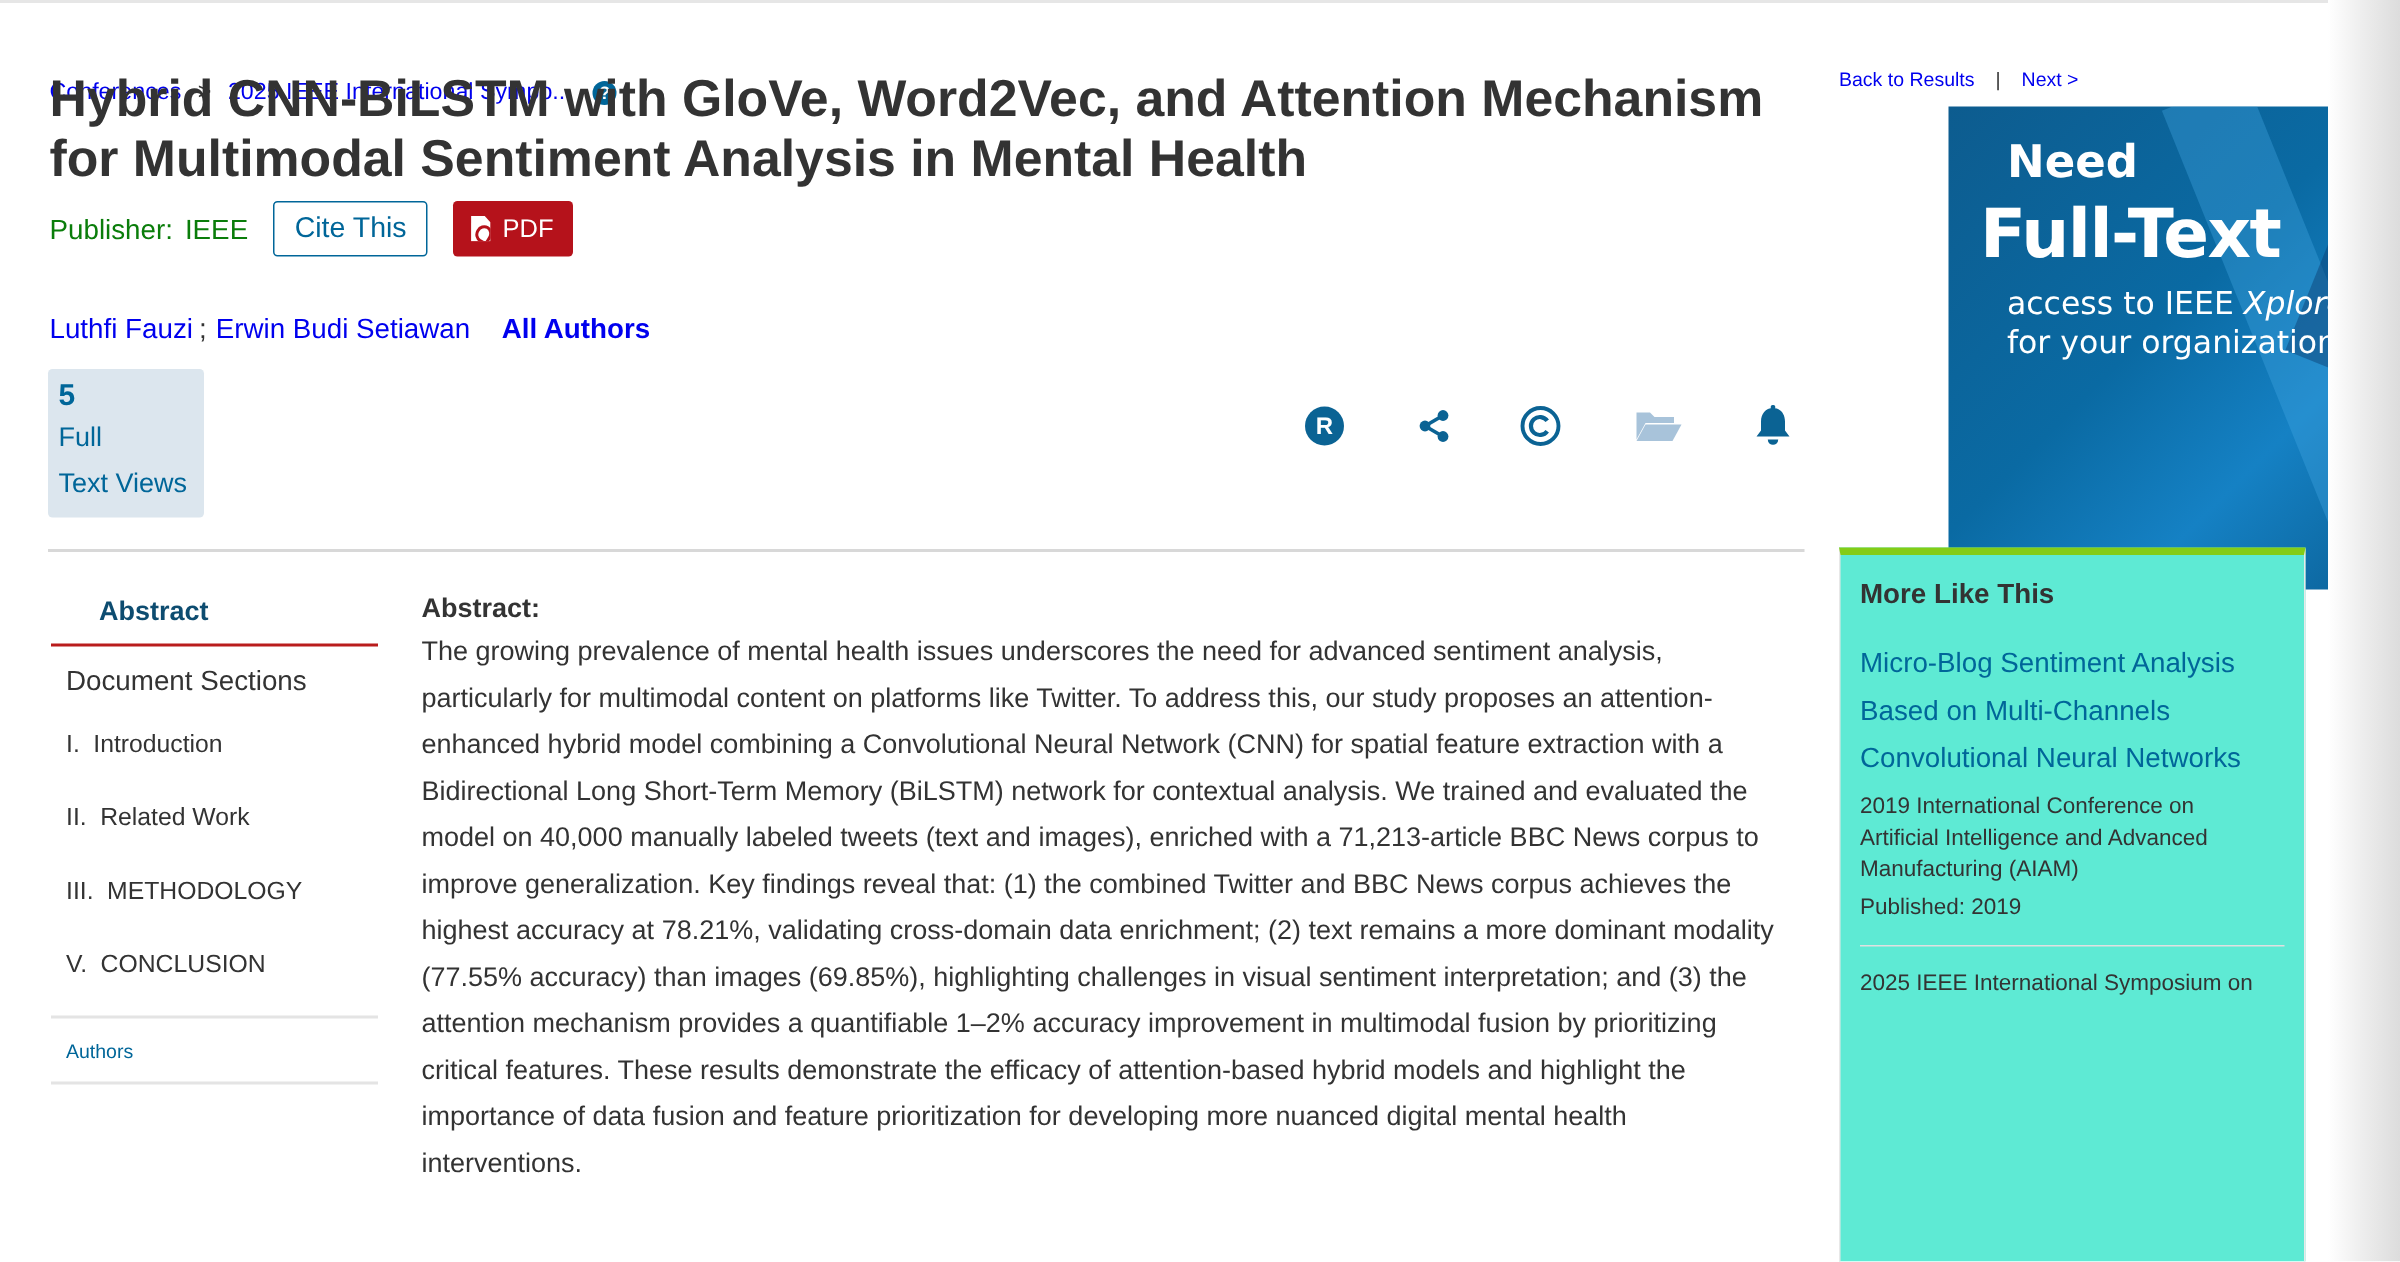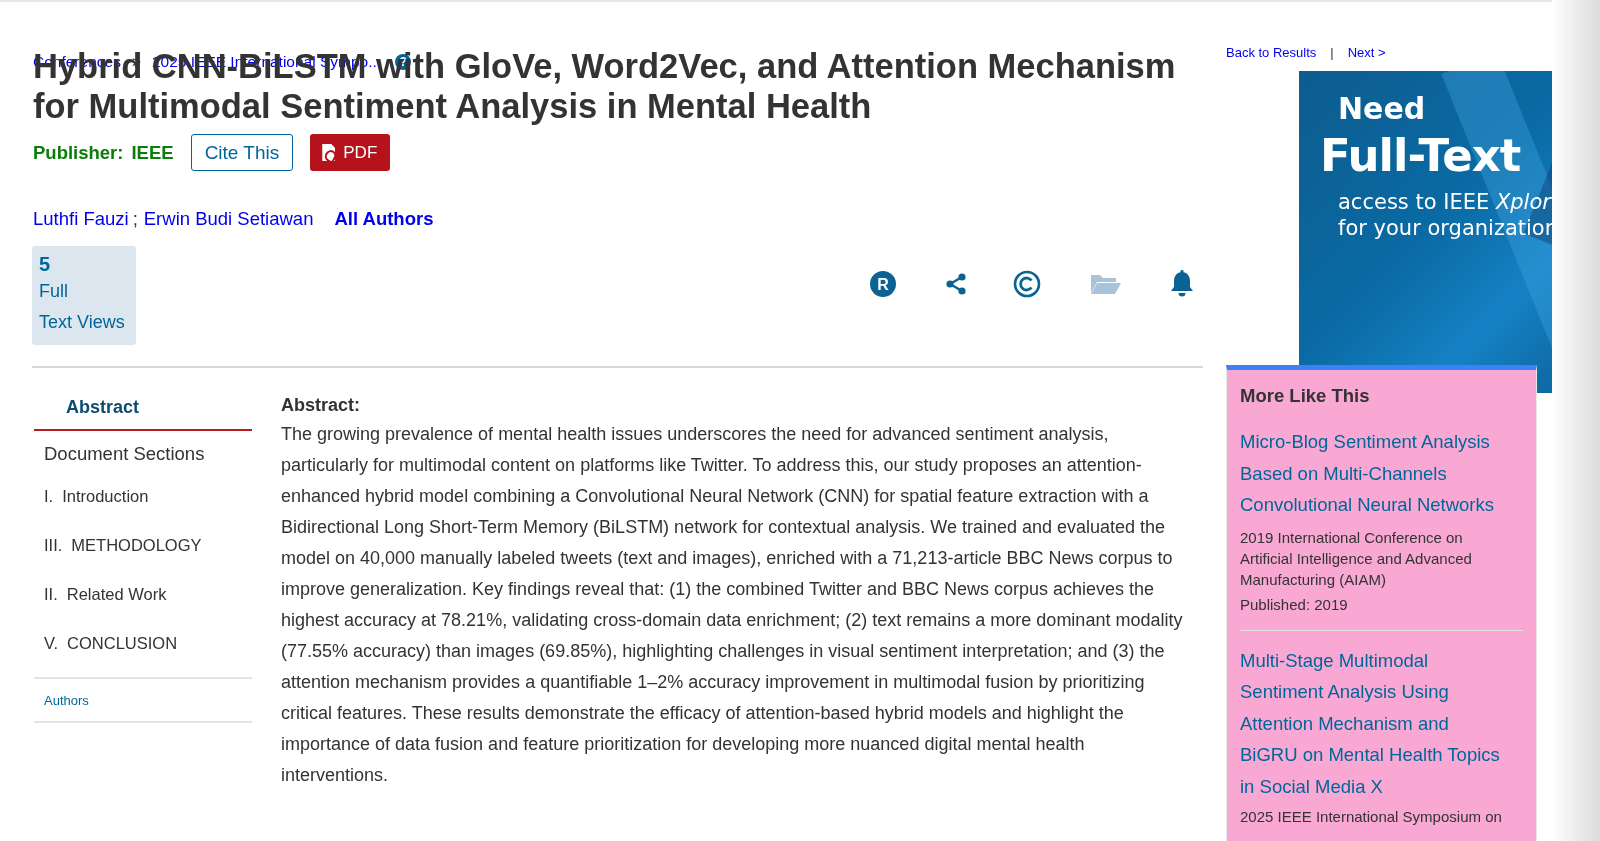--- a/index.html
+++ b/index.html
@@ -11,21 +11,21 @@
     
     .breadcrumb { position: absolute; left: 33px; top: 8px; display: flex; align-items: center; font-size: 15.5px; color: #006699; margin-top: 45px; }
     .breadcrumb .sep { color: #333; margin: 0 11px; }
     .help-icon { margin-left: 14px; width: 16px; height: 16px; border-radius: 50%; background: #006699; color: #fff; font-size: 12px; font-weight: bold; display: flex; align-items: center; justify-content: center; }
 
     
     .title { position: absolute; left: 33px; top: 46px; width: 1170px; font-size: 34.5px; font-weight: bold; line-height: 40px; color: #333333; }
 
     
     .pub-row { position: absolute; left: 33px; top: 134px; display: flex; align-items: center; }
-    .publisher { color: #0a7d0a; font-weight: bold; font-size: 18.5px; }
+    .publisher { color: #0a7d0a; font-weight: normal; font-size: 18.5px; }
     .publisher .pub-val { margin-left: 8px; }
     .cite-btn { margin-left: 17px; height: 37px; padding: 0 13px; border: 1px solid #006699; border-radius: 3px; color: #006699; background: #fff; font-size: 19px; display: flex; align-items: center; font-family: "Liberation Sans", sans-serif; }
     .pdf-btn { margin-left: 17px; height: 37px; padding: 0 13px 0 12px; border-radius: 3px; background: #b5121b; color: #fff; font-size: 17px; display: flex; align-items: center; border: none; font-family: "Liberation Sans", sans-serif; }
     .pdf-icon { width: 13px; height: 17px; background: #fff; margin-right: 8px; position: relative; clip-path: polygon(0 0, 70% 0, 100% 25%, 100% 100%, 0 100%); }
     .pdf-icon::after { content: ""; position: absolute; left: 3px; top: 6px; width: 7px; height: 8px; border: 2px solid #b5121b; border-radius: 50% 50% 0 50%; transform: rotate(30deg); }
 
     
     .authors { position: absolute; left: 33px; top: 208px; font-size: 18.5px; color: #006699; display: flex; align-items: center; }
     .authors .semi { color: #333; margin: 0 6px 0 4px; }
     .all-authors { font-weight: bold; margin-left: 21px; }
@@ -62,21 +62,21 @@
 
     .ad { position: absolute; left: 1299px; top: 71px; width: 311px; height: 322px; background: linear-gradient(135deg, #0d5c8f 0%, #0a6aa3 45%, #1581c4 70%, #0a5e93 100%); overflow: hidden; }
     .ad .stripe1 { position: absolute; left: 200px; top: -20px; width: 60px; height: 320px; background: rgba(70,170,230,0.35); transform: rotate(-22deg); }
     .ad .stripe2 { position: absolute; left: 260px; top: -20px; width: 55px; height: 200px; background: rgba(10,60,110,0.45); transform: rotate(22deg); }
     .ad .need { position: absolute; left: 39px; top: 20px; font-size: 30px; font-weight: bold; color: #fff; font-family: "DejaVu Sans", sans-serif; }
     .ad .full { position: absolute; left: 21px; top: 58px; font-size: 45px; font-weight: bold; color: #fff; font-family: "DejaVu Sans", sans-serif; letter-spacing: -1px; }
     .ad .access { position: absolute; left: 39px; top: 118px; font-size: 21px; color: #fff; line-height: 26px; font-family: "DejaVu Sans", sans-serif; }
     .ad .access i { font-style: italic; }
     .ad .cta { position: absolute; left: 7px; top: 183px; width: 304px; height: 47px; background: #e87722; color: #fff; font-weight: bold; font-size: 19px; display: flex; align-items: center; padding-left: 8px; font-family: "DejaVu Sans", sans-serif; letter-spacing: -0.3px; }
 
-    .mlt { position: absolute; left: 1226px; top: 365px; width: 311px; height: 476px; background: #f9a8d4; border-top: 5px solid #3b82f6; border-left: 1px solid #e8e8e8; border-right: 1px solid #e8e8e8; padding: 13px 26px 0 13px; }
+    .mlt { position: absolute; left: 1226px; top: 365px; width: 311px; height: 476px; background: #5eead4; border-top: 5px solid #84cc16; border-left: 1px solid #e8e8e8; border-right: 1px solid #e8e8e8; padding: 13px 26px 0 13px; }
     .mlt-title { font-weight: bold; font-size: 18.5px; color: #333; line-height: 26px; }
     .mlt-item { margin-top: 17px; }
     .mlt-link { display: block; font-size: 18.5px; line-height: 31.5px; color: #006699; }
     .mlt-venue { font-size: 15px; line-height: 21px; color: #333; margin-top: 6px; }
     .mlt-pub { font-size: 15px; line-height: 21px; color: #333; margin-top: 4px; }
     .mlt-sep { height: 1px; background: #e0e0e0; margin: 15px 0 0 0; width: 283px; }
     .mlt-item2 { margin-top: 14px; }
 
     .edge-shadow { position: absolute; left: 1552px; top: 0; width: 48px; height: 841px; background: linear-gradient(90deg, #ffffff 0%, #f0f0f0 40%, #dcdcdc 100%); }
   </style>
@@ -155,24 +155,24 @@
 
 <div class="main-divider"></div>
 
 <aside class="leftnav">
   <a href="#" class="nav-abstract">Abstract</a>
   <div class="nav-heading">Document Sections</div>
   <a href="#" class="nav-item" style="margin-top:8px;">
     <span class="roman">I.</span><span>Introduction</span>
   </a>
   <a href="#" class="nav-item">
+    <span class="roman">II.</span><span>Related Work</span>
+  </a>
+  <a href="#" class="nav-item">
     <span class="roman">III.</span><span>METHODOLOGY</span>
-  </a>
-  <a href="#" class="nav-item">
-    <span class="roman">II.</span><span>Related Work</span>
   </a>
   <a href="#" class="nav-item">
     <span class="roman">V.</span><span>CONCLUSION</span>
   </a>
   <div class="nav-sep"></div>
   <a href="#" class="nav-authors">Authors</a>
 </aside>
 
 <section class="abstract">
   <div class="abstract-head">Abstract:</div>
@@ -198,18 +198,17 @@
 
 <aside class="mlt">
   <div class="mlt-title">More Like This</div>
   <div class="mlt-item">
     <a href="#" class="mlt-link">Micro-Blog Sentiment Analysis Based on Multi-Channels Convolutional Neural Networks</a>
     <div class="mlt-venue">2019 International Conference on Artificial Intelligence and Advanced Manufacturing (AIAM)</div>
     <div class="mlt-pub">Published: 2019</div>
   </div>
   <div class="mlt-sep"></div>
   <div class="mlt-item2">
-    <a href="#" class="mlt-link">Multi-Stage Multimodal Sentiment Analysis Using Attention Mechanism and BiGRU on Mental Health Topics in Social Media X</a>
     <div class="mlt-venue" style="margin-top:4px;">2025 IEEE International Symposium on</div>
   </div>
 </aside>
 
 <div class="edge-shadow"></div>
 
 </body></html>

